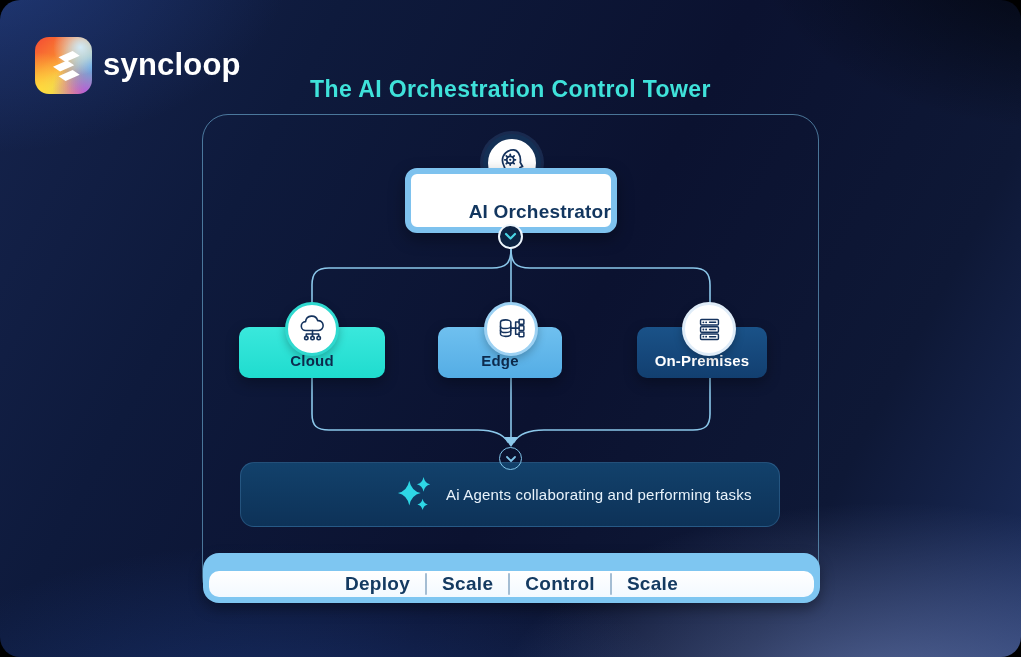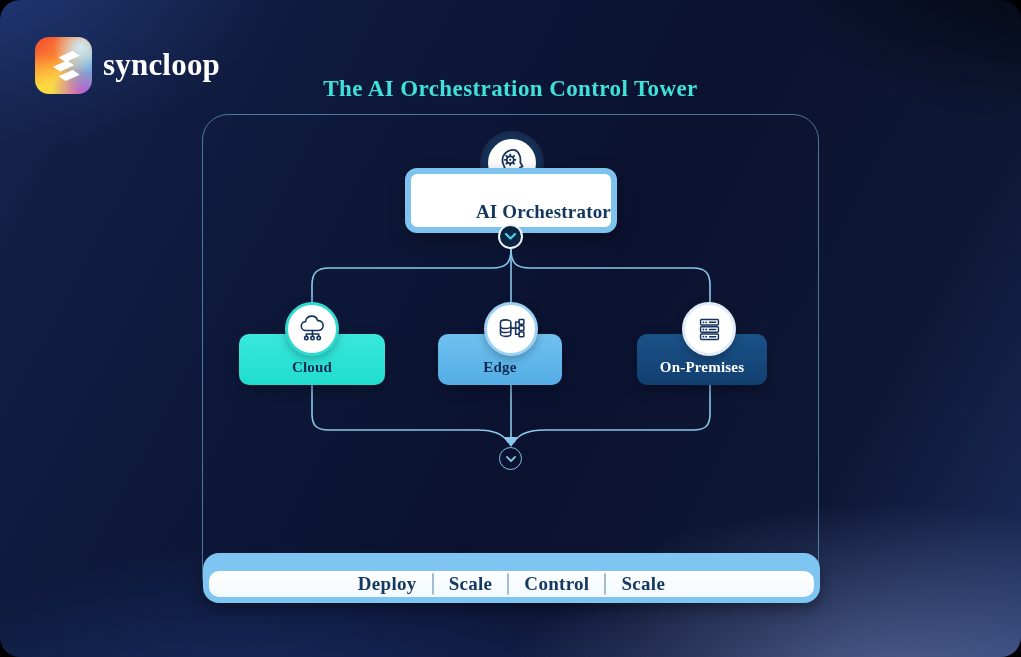--- a/index.html
+++ b/index.html
@@ -1,19 +1,19 @@
 <!DOCTYPE html>
 <html><head>
 <meta charset="utf-8">
 <style>
   html,body{margin:0;padding:0;background:#000;}
   .stage{
     position:relative;width:1021px;height:657px;overflow:hidden;
     border-radius:20px;
-    font-family:Liberation Serif, serif;
+    font-family:Liberation Sans, sans-serif;
     background:
       radial-gradient(55% 45% at 87% 108%, rgba(128,148,205,.60), rgba(128,148,205,0) 70%),
       radial-gradient(60% 45% at 28% 114%, rgba(45,95,195,.40), rgba(45,95,195,0) 70%),
       radial-gradient(45% 42% at -3% -6%, rgba(45,82,168,.48), rgba(45,82,168,0) 70%),
       radial-gradient(50% 45% at 105% -8%, rgba(1,3,9,.92), rgba(1,3,9,0) 62%),
       linear-gradient(118deg,#15234c 0%, #0e1a3c 25%, #0b1230 55%, #0e1836 80%, #1b2d5c 100%);
   }
   
   .logo-icon{
     position:absolute;left:35px;top:37px;width:57px;height:57px;border-radius:14px;
@@ -58,21 +58,21 @@
     background:#0d2342;border:2px solid #eef6fd;border-radius:50%;
     display:flex;align-items:center;justify-content:center;
   }
   .chev-bottom{
     position:absolute;left:499px;top:447px;width:23px;height:23px;box-sizing:border-box;
     border:1.6px solid #7fc3e8;border-radius:50%;background:transparent;
     display:flex;align-items:center;justify-content:center;z-index:5;
   }
   
   .env-box{
-    position:absolute;top:334px;height:51px;border-radius:10px;box-sizing:border-box;
+    position:absolute;top:327px;height:51px;border-radius:10px;box-sizing:border-box;
     display:flex;align-items:flex-end;justify-content:center;padding-bottom:9px;
     box-shadow:0 5px 14px rgba(0,0,0,.30);
   }
   .env-box span{font-size:15px;font-weight:700;letter-spacing:.2px;}
   .env-cloud{left:239px;width:146px;background:linear-gradient(180deg,#3ae8dc,#1fdccf);}
   .env-cloud span{color:#0d2b4e;}
   .env-edge{left:438px;width:124px;background:linear-gradient(180deg,#6fc0ef,#54ade5);}
   .env-edge span{color:#0d2b4e;}
   .env-onprem{left:637px;width:130px;background:linear-gradient(180deg,#1a5288,#123f70);}
   .env-onprem span{color:#fff;}
@@ -194,20 +194,28 @@
       <g fill="none" stroke="#14325d" stroke-width="2.1" stroke-linecap="round">
         <rect x="11" y="9.5" width="26" height="8" rx="1.5"></rect>
         <rect x="11" y="20" width="26" height="8" rx="1.5"></rect>
         <rect x="11" y="30.5" width="26" height="8" rx="1.5"></rect>
         <path d="M15 13.5h.2 M19 13.5h.2 M15 24h.2 M19 24h.2 M15 34.5h.2 M19 34.5h.2" stroke-width="2.6"></path>
         <path d="M24 13.5h9 M24 24h9 M24 34.5h9" stroke-width="2"></path>
       </g>
     </svg>
   </div>
 
+  <div class="agents-box">
+    <svg width="38" height="38" viewBox="0 0 40 40">
+      <path fill="#2ed7e6" d="M14 5 Q16.2 15.8 26 18 Q16.2 20.2 14 31 Q11.8 20.2 2 18 Q11.8 15.8 14 5 Z"></path>
+      <path fill="#2ed7e6" d="M29 1 Q30.3 7.5 36 8.8 Q30.3 10.1 29 16.6 Q27.7 10.1 22 8.8 Q27.7 7.5 29 1 Z"></path>
+      <path fill="#2ed7e6" d="M28 24 Q29 29 33.5 30 Q29 31 28 36 Q27 31 22.5 30 Q27 29 28 24 Z"></path>
+    </svg>
+    <span>Ai Agents collaborating and performing tasks</span>
+  </div>
   <div class="chev-bottom">
     <svg width="12" height="8" viewBox="0 0 12 8">
         <polyline points="2,2 6,6 10,2" fill="none" stroke="#7fc3e8" stroke-width="1.8" stroke-linecap="round" stroke-linejoin="round"></polyline>
       </svg>
   </div>
 
   <div class="footer-bar">
     <div class="footer-inner">
       <span class="footer-item">Deploy</span>
       <span class="footer-sep"></span>

